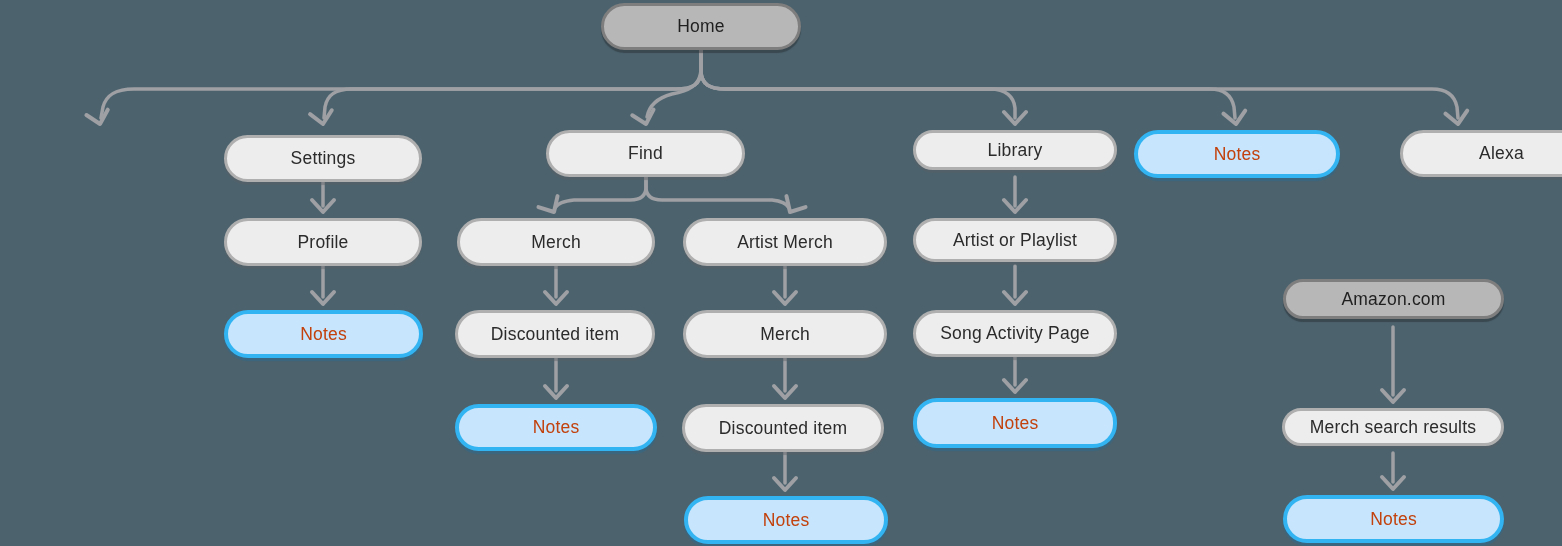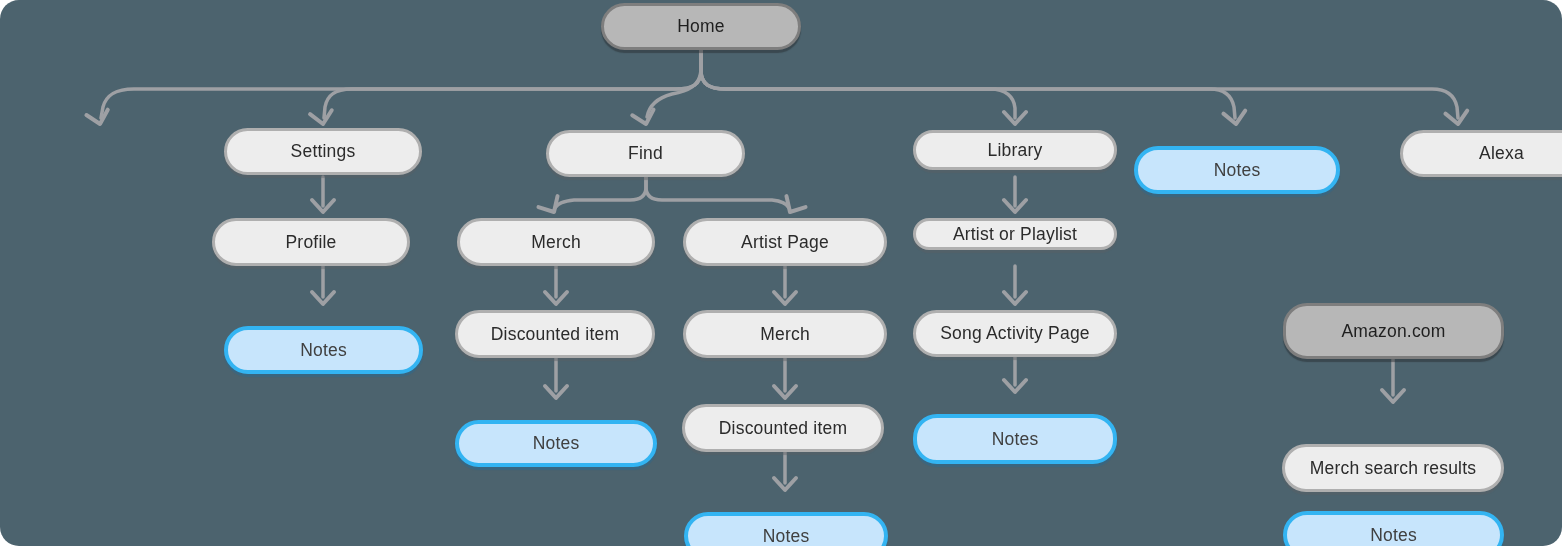--- a/index.html
+++ b/index.html
@@ -6,27 +6,27 @@
   body{font-family:"Liberation Sans","DejaVu Sans",sans-serif;}
   #stage{position:relative;width:1562px;height:546px;overflow:hidden;}
   #connectors{position:absolute;left:0;top:0;z-index:1;}
   .node{position:absolute;z-index:2;display:flex;align-items:center;justify-content:center;
         box-sizing:border-box;border-radius:24px;font-size:17.5px;letter-spacing:.2px;}
   .node.default{background:var(--node-fill);border:3px solid var(--node-border);
         color:var(--text);box-shadow:0 3px 1px rgba(90,95,100,.45);}
   .node.dark{background:var(--dark-fill);border:3px solid var(--dark-border);
         color:#1f1f1f;box-shadow:0 3px 1px rgba(40,45,50,.5);}
   .node.blue{background:var(--blue-fill);border:4px solid var(--blue-border);
-        color:#404040;box-shadow:0 3px 1px rgba(25,110,160,.35);margin-top:16px;}
+        color:#c2410c;box-shadow:0 3px 1px rgba(25,110,160,.35);}
   .node span{pointer-events:none;}
 </style>
 </head>
 <body>
 
-<div id="stage" style="width: 1562px; height: 546px; background: rgb(76, 99, 110); border-radius: 19px;">
+<div id="stage" style="width: 1562px; height: 546px; background: rgb(76, 99, 110);">
   <svg id="connectors" width="1562" height="546" viewBox="0 0 1562 546">
       <path d="M 701,50 L 701,70 C 701,85 692,89 676,89 L 134,89 C 114,89 106,96 103,107 L 101,118" fill="none" stroke="#9EA0A4" stroke-width="3.5" stroke-linecap="round"></path>
       <polyline points="-11,-12 0,0 11,-12" fill="none" stroke="#9EA0A4" stroke-width="4" stroke-linecap="round" stroke-linejoin="round" transform="translate(100 124) rotate(-14)"></polyline>
       <path d="M 701,50 L 701,70 C 701,85 692,89 676,89 L 352,89 C 334,89 327,96 325,107 L 324,118" fill="none" stroke="#9EA0A4" stroke-width="3.5" stroke-linecap="round"></path>
       <polyline points="-11,-12 0,0 11,-12" fill="none" stroke="#9EA0A4" stroke-width="4" stroke-linecap="round" stroke-linejoin="round" transform="translate(323 124) rotate(-10)"></polyline>
       <path d="M 701,50 L 701,70 C 700,86 688,91 672,94 C 657,98 649,106 647,117" fill="none" stroke="#9EA0A4" stroke-width="3.5" stroke-linecap="round"></path>
       <polyline points="-11,-12 0,0 11,-12" fill="none" stroke="#9EA0A4" stroke-width="4" stroke-linecap="round" stroke-linejoin="round" transform="translate(646 124) rotate(-15)"></polyline>
       <path d="M 701,50 L 701,70 C 701,85 710,89 726,89 L 990,89 C 1006,89 1014,97 1015,108 L 1015,118" fill="none" stroke="#9EA0A4" stroke-width="3.5" stroke-linecap="round"></path>
       <polyline points="-11,-12 0,0 11,-12" fill="none" stroke="#9EA0A4" stroke-width="4" stroke-linecap="round" stroke-linejoin="round" transform="translate(1015 124) rotate(0)"></polyline>
       <path d="M 701,50 L 701,70 C 701,85 710,89 726,89 L 1210,89 C 1226,89 1232,97 1234,107 L 1235,118" fill="none" stroke="#9EA0A4" stroke-width="3.5" stroke-linecap="round"></path>
@@ -58,48 +58,48 @@
       <path d="M 1015,357 L 1015,385" fill="none" stroke="#9EA0A4" stroke-width="3.5" stroke-linecap="round"></path>
       <polyline points="-11,-12 0,0 11,-12" fill="none" stroke="#9EA0A4" stroke-width="4" stroke-linecap="round" stroke-linejoin="round" transform="translate(1015 392) rotate(0)"></polyline>
       <path d="M 1393,327 L 1393,395" fill="none" stroke="#9EA0A4" stroke-width="3.5" stroke-linecap="round"></path>
       <polyline points="-11,-12 0,0 11,-12" fill="none" stroke="#9EA0A4" stroke-width="4" stroke-linecap="round" stroke-linejoin="round" transform="translate(1393 402) rotate(0)"></polyline>
       <path d="M 1393,453 L 1393,482" fill="none" stroke="#9EA0A4" stroke-width="3.5" stroke-linecap="round"></path>
       <polyline points="-11,-12 0,0 11,-12" fill="none" stroke="#9EA0A4" stroke-width="4" stroke-linecap="round" stroke-linejoin="round" transform="translate(1393 489) rotate(0)"></polyline>
     </svg>
 <div class="node dark" style="left: 601px; top: 3px; width: 200px; height: 47px;">
       <span>Home</span>
     </div>
-    <div class="node default" style="left: 224px; top: 128px; width: 198px; height: 47px;">
+    <div class="node default" style="left: 224px; top: 135px; width: 198px; height: 47px;">
       <span>Settings</span>
     </div>
     <div class="node default" style="left: 546px; top: 130px; width: 199px; height: 47px;">
       <span>Find</span>
     </div>
     <div class="node default" style="left: 913px; top: 130px; width: 204px; height: 40px;">
       <span>Library</span>
     </div>
     <div class="node blue" style="left: 1134px; top: 130px; width: 206px; height: 48px;">
       <span>Notes</span>
     </div>
     <div class="node default" style="left: 1400px; top: 130px; width: 203px; height: 47px;">
       <span>Alexa</span>
     </div>
-    <div class="node default" style="left: 212px; top: 218px; width: 198px; height: 48px;">
+    <div class="node default" style="left: 224px; top: 218px; width: 198px; height: 48px;">
       <span>Profile</span>
     </div>
     <div class="node default" style="left: 457px; top: 218px; width: 198px; height: 48px;">
       <span>Merch</span>
     </div>
     <div class="node default" style="left: 683px; top: 218px; width: 204px; height: 48px;">
-      <span>Artist Page</span>
+      <span>Artist Merch</span>
     </div>
-    <div class="node default" style="left: 913px; top: 218px; width: 204px; height: 32px;">
+    <div class="node default" style="left: 913px; top: 218px; width: 204px; height: 44px;">
       <span>Artist or Playlist</span>
     </div>
-    <div class="node dark" style="left: 1283px; top: 279px; width: 221px; height: 56px; margin-top: 24px;">
+    <div class="node dark" style="left: 1283px; top: 279px; width: 221px; height: 40px;">
       <span>Amazon.com</span>
     </div>
     <div class="node blue" style="left: 224px; top: 310px; width: 199px; height: 48px;">
       <span>Notes</span>
     </div>
     <div class="node default" style="left: 455px; top: 310px; width: 200px; height: 48px;">
       <span>Discounted item</span>
     </div>
     <div class="node default" style="left: 683px; top: 310px; width: 204px; height: 48px;">
       <span>Merch</span>
@@ -109,21 +109,21 @@
     </div>
     <div class="node blue" style="left: 455px; top: 404px; width: 202px; height: 47px;">
       <span>Notes</span>
     </div>
     <div class="node default" style="left: 682px; top: 404px; width: 202px; height: 48px;">
       <span>Discounted item</span>
     </div>
     <div class="node blue" style="left: 913px; top: 398px; width: 204px; height: 50px;">
       <span>Notes</span>
     </div>
-    <div class="node default" style="left: 1282px; top: 408px; width: 222px; height: 48px; margin-top: 36px;">
+    <div class="node default" style="left: 1282px; top: 408px; width: 222px; height: 38px;">
       <span>Merch search results</span>
     </div>
     <div class="node blue" style="left: 684px; top: 496px; width: 204px; height: 48px;">
       <span>Notes</span>
     </div>
     <div class="node blue" style="left: 1283px; top: 495px; width: 221px; height: 48px;">
       <span>Notes</span>
     </div>
   </div>
 

